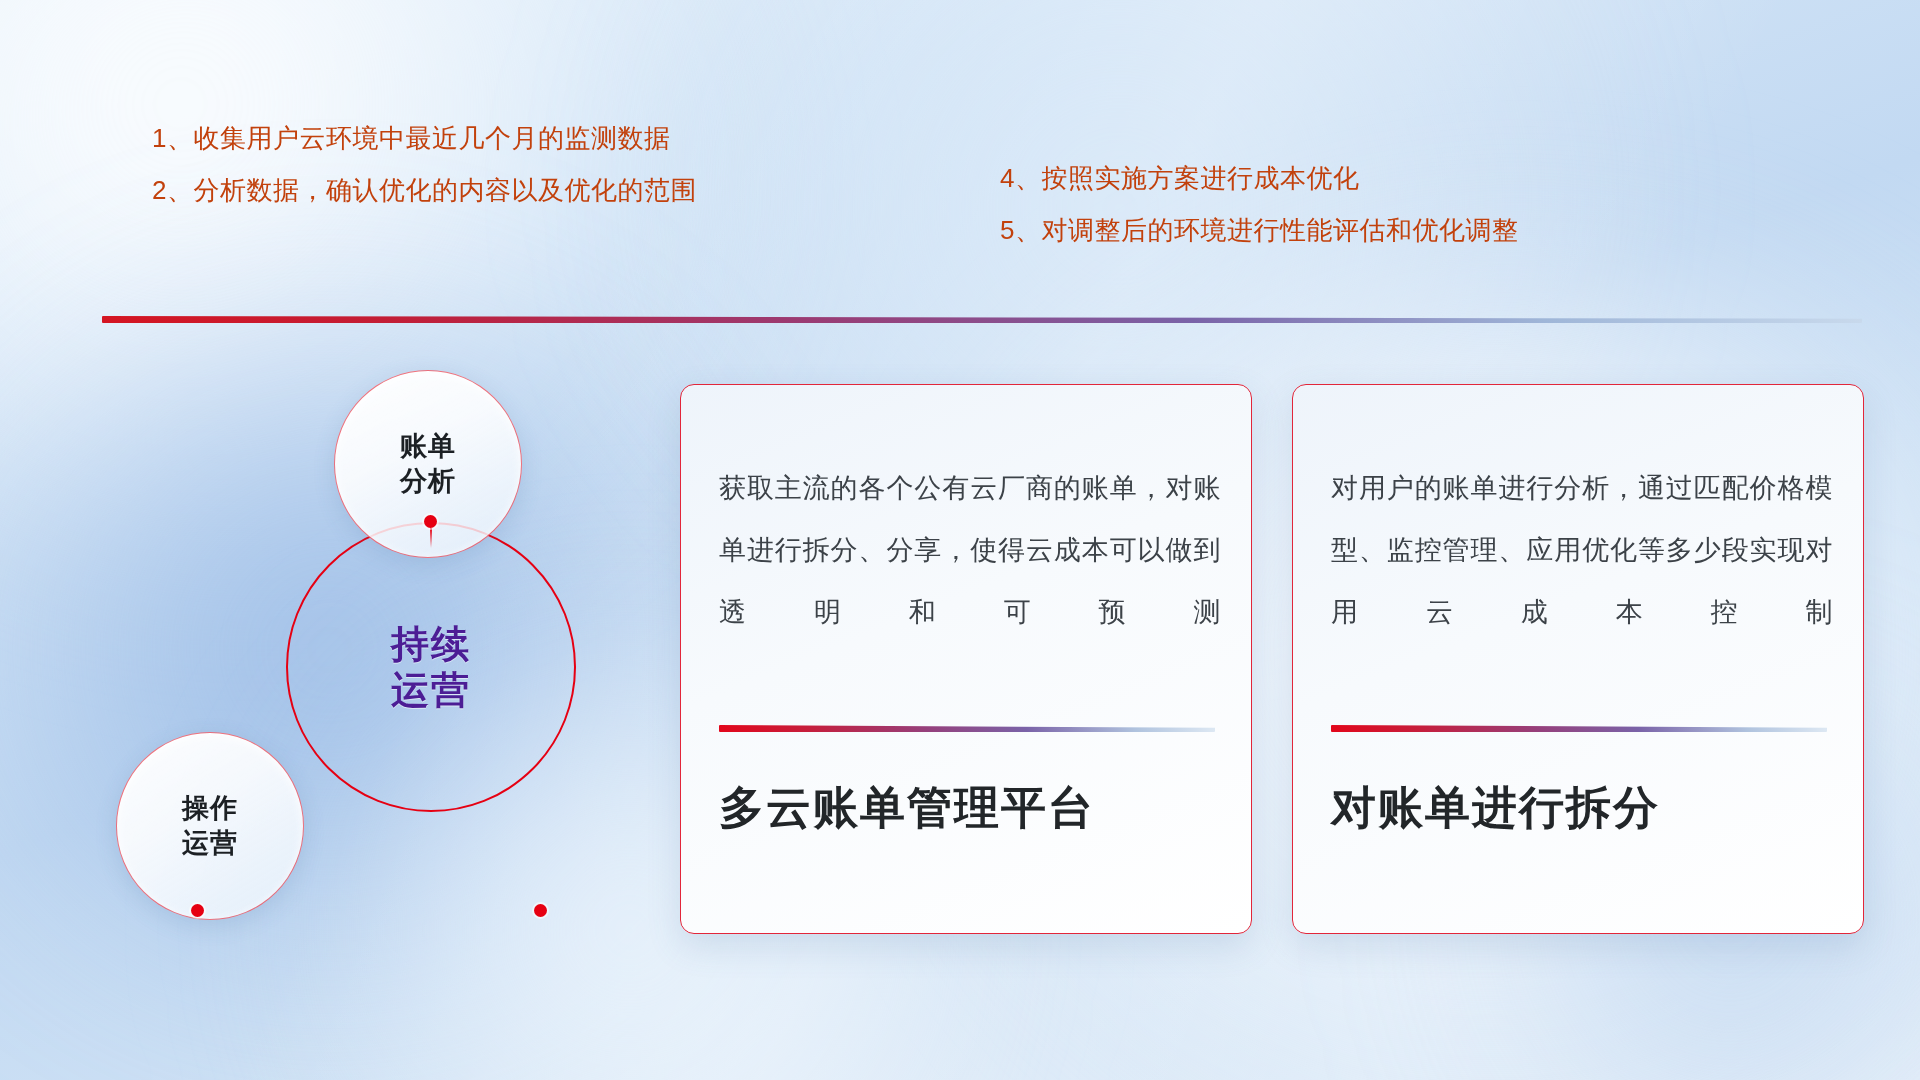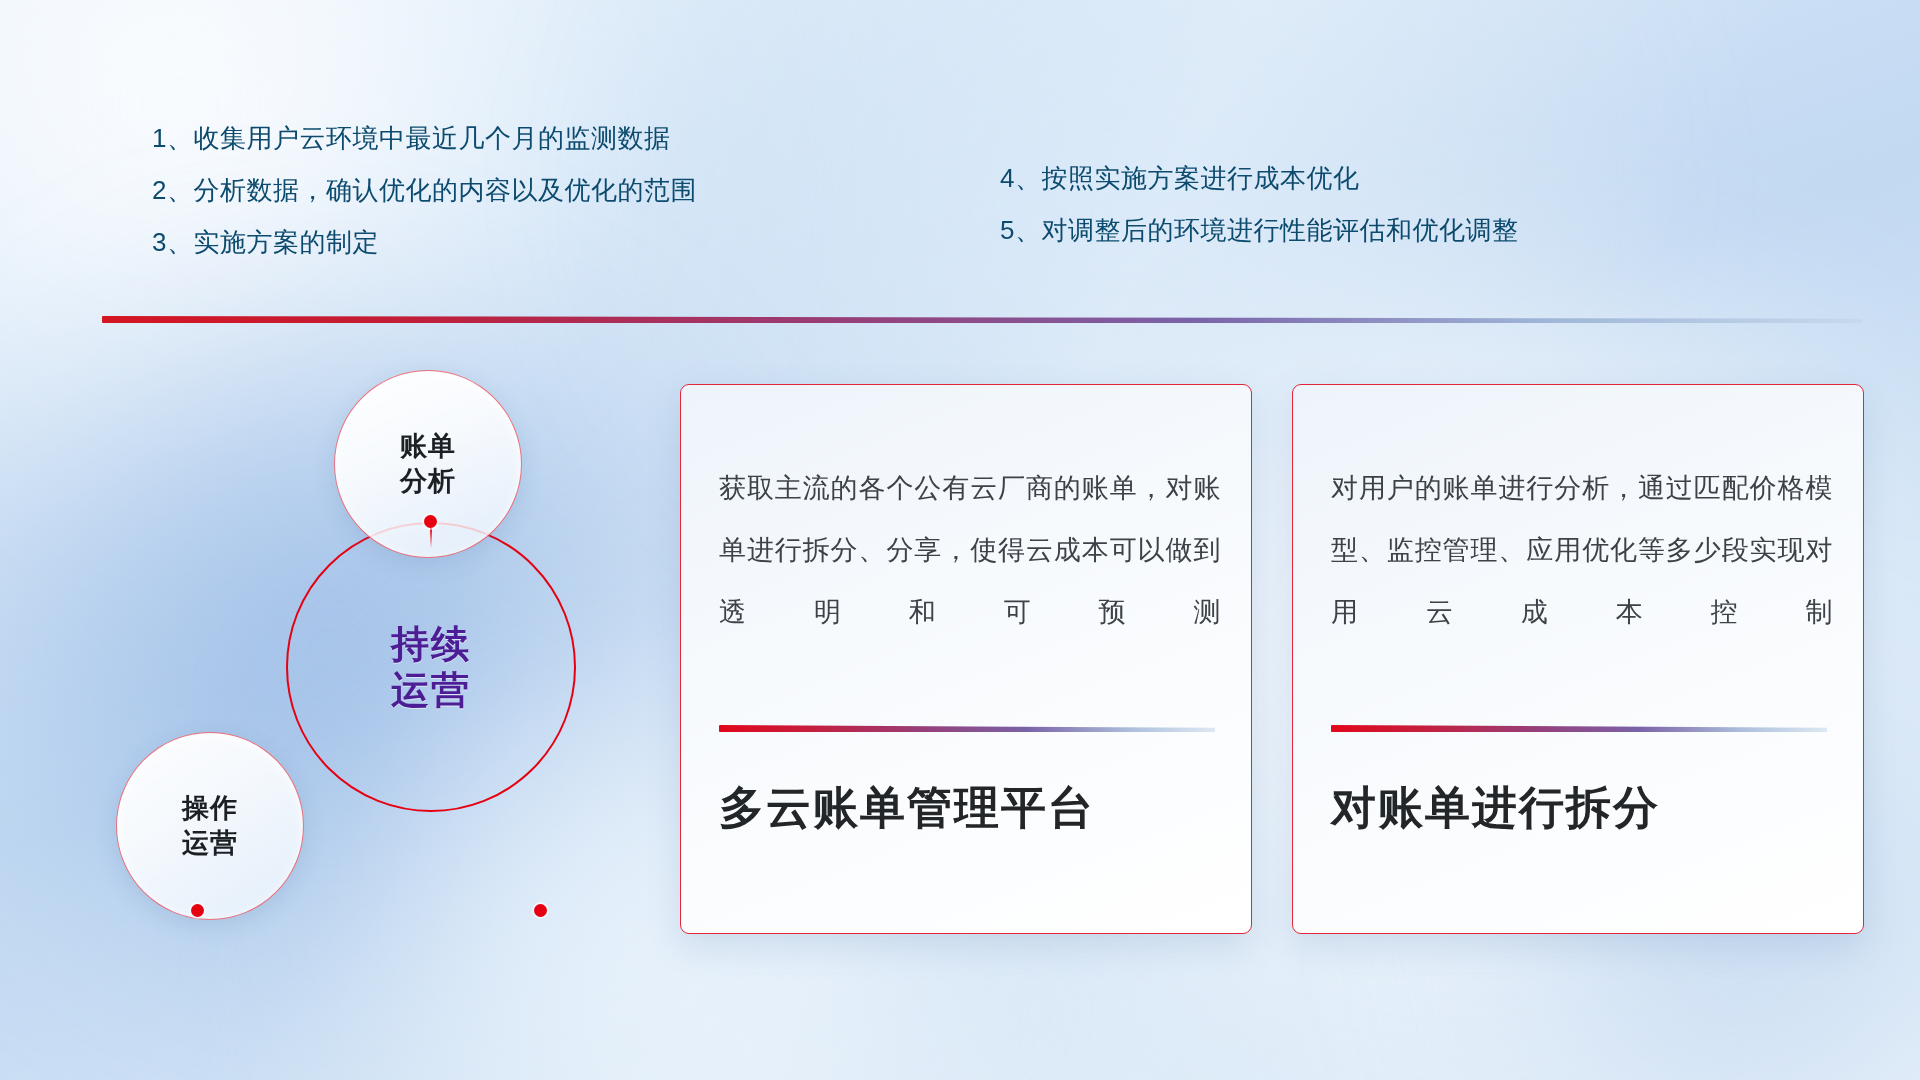--- a/index.html
+++ b/index.html
@@ -34,21 +34,21 @@
     position:absolute; inset:0;
     background:linear-gradient(115deg, rgba(255,255,255,0) 30%, rgba(255,255,255,.30) 52%, rgba(255,255,255,0) 74%);
   }
 
   
   .list-wrap { position:absolute; left:0; top:0; width:1920px; }
   .list-col { position:absolute; }
   .list-col.left { left:152px; top:112px; }
   .list-col.right { left:1000px; top:152px; }
   .list-item {
-    color:#0c4a6e;
+    color:#c2410c;
     font-size:26px;
     line-height:52px;
     white-space:nowrap;
     letter-spacing:.5px;
   }
 
   
   .top-divider {
     position:absolute; left:102px; top:316px; width:1760px; height:7px;
     background:linear-gradient(90deg,#d41522 0%, #c31d35 16%, #9a3b73 40%, #7a63a8 62%, #9fb6d8 82%, #c8d9ec 100%);
@@ -95,21 +95,21 @@
   .dot-br   { left:438px; top:552px; }
   .tick {
     position:absolute; width:2px; height:20px;
     background:linear-gradient(180deg,#e60012,rgba(230,0,18,0));
   }
   .tick-top { left:334px; top:176px; }
 
   
   .card {
     position:absolute; top:384px; width:572px; height:550px;
-    border-radius:9px;
+    border-radius:14px;
     border:1.6px solid #e2263a;
     background:linear-gradient(158deg, #eef4fb 0%, #f7fafd 42%, #ffffff 100%);
     box-shadow: 0 12px 34px rgba(70,110,160,.16);
     overflow:hidden;
   }
   .card-1 { left:680px; }
   .card-2 { left:1292px;padding-left:32px; }
   .card-body {
     position:absolute; left:38px; right:30px; top:72px;
     color:#3c4248; font-size:27px; line-height:62px; letter-spacing:.6px;
@@ -139,21 +139,20 @@
   <div class="blob blob-d"></div>
   <div class="blob blob-e"></div>
   <div class="blob blob-f"></div>
   <div class="bg-sheen"></div>
 </div>
 
 <div class="list-wrap">
   <div class="list-col left">
     <div class="list-item">1、收集用户云环境中最近几个月的监测数据</div>
     <div class="list-item">2、分析数据，确认优化的内容以及优化的范围</div>
-    <div class="list-item">3、实施方案的制定</div>
   </div>
   <div class="list-col right">
     <div class="list-item">4、按照实施方案进行成本优化</div>
     <div class="list-item">5、对调整后的环境进行性能评估和优化调整</div>
   </div>
 </div>
 
 <div class="top-divider"></div>
 
 <div class="venn">

